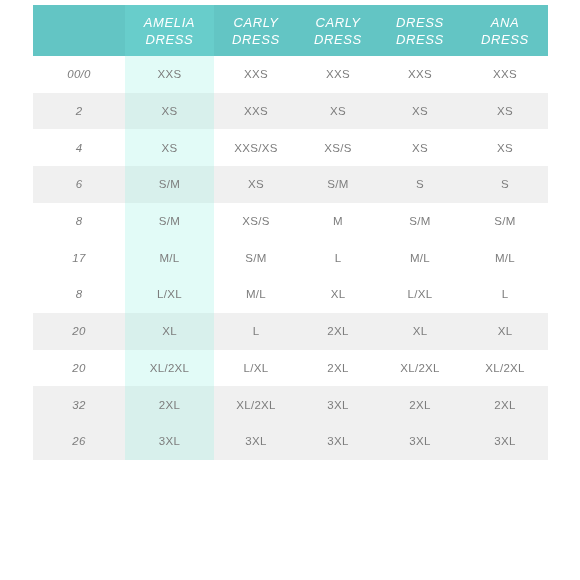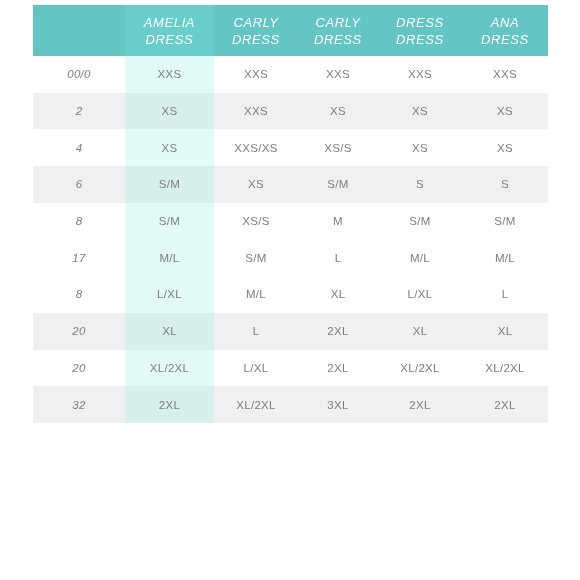--- a/index.html
+++ b/index.html
@@ -197,15 +197,23 @@
           <td>XL/2XL</td>
         </tr>
         <tr class="row-even">
           <td class="size-col">32</td>
           <td class="cell-highlight">2XL</td>
           <td>XL/2XL</td>
           <td>3XL</td>
           <td>2XL</td>
           <td>2XL</td>
         </tr>
+        <tr class="row-even">
+          <td class="size-col">26</td>
+          <td class="cell-highlight">3XL</td>
+          <td>3XL</td>
+          <td>3XL</td>
+          <td>3XL</td>
+          <td>3XL</td>
+        </tr>
       </tbody>
   </table>
 </div>
 
 </body></html>

